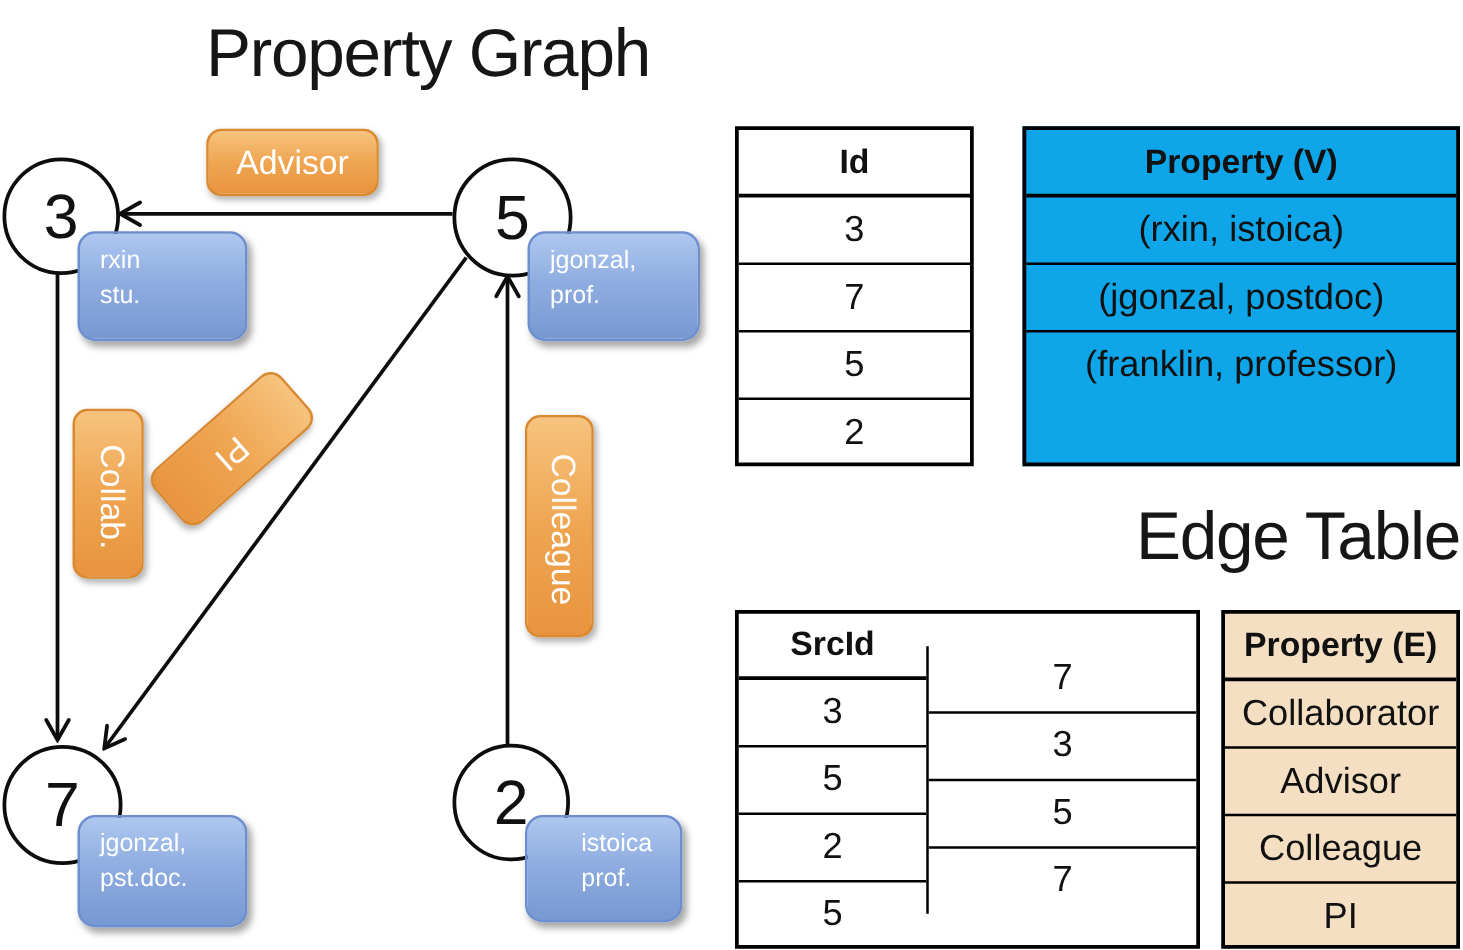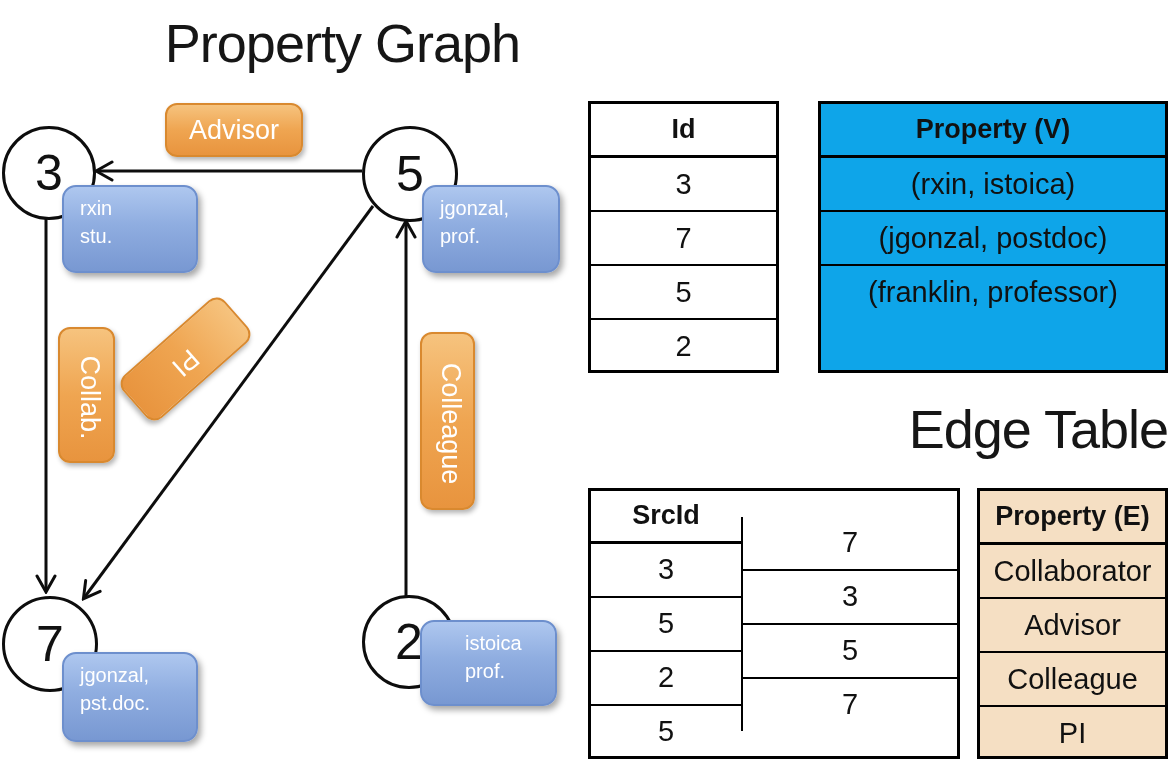--- a/index.html
+++ b/index.html
@@ -31,21 +31,21 @@
   .propbox{
     position:absolute;z-index:3;border-radius:14px;
     background:linear-gradient(180deg,#aec7ef 0%,#8fade0 45%,#7898d2 100%);
     border:2px solid #6d8fcd;box-sizing:border-box;
     color:#fff;font-size:20px;line-height:1.42;padding:7px 0 0 16px;
     box-shadow:3px 4px 6px rgba(0,0,0,0.35);
   }
   .box-rxin{left:62px;top:185px;width:136px;height:88px;}
   .box-franklin{left:422px;top:185px;width:138px;height:88px;}
   .box-jgonzal{left:62px;top:652px;width:136px;height:90px;}
-  .box-istoica{left:420px;top:620px;width:137px;height:86px;padding-left:43px;}
+  .box-istoica{left:420px;top:652px;width:126px;height:86px;padding-left:43px;}
 
   .elabel{
     position:absolute;z-index:3;border-radius:12px;box-sizing:border-box;
     background:linear-gradient(180deg,#f6c37e 0%,#efa551 50%,#e8943e 100%);
     border:2px solid #d9892f;color:#fff;font-size:27px;
     box-shadow:2px 3px 5px rgba(0,0,0,0.30);
   }
   .lbl-advisor{left:165px;top:103px;width:138px;height:54px;
     display:flex;align-items:center;justify-content:center;}
   .lbl-collab{left:58px;top:327px;width:57px;height:136px;}

